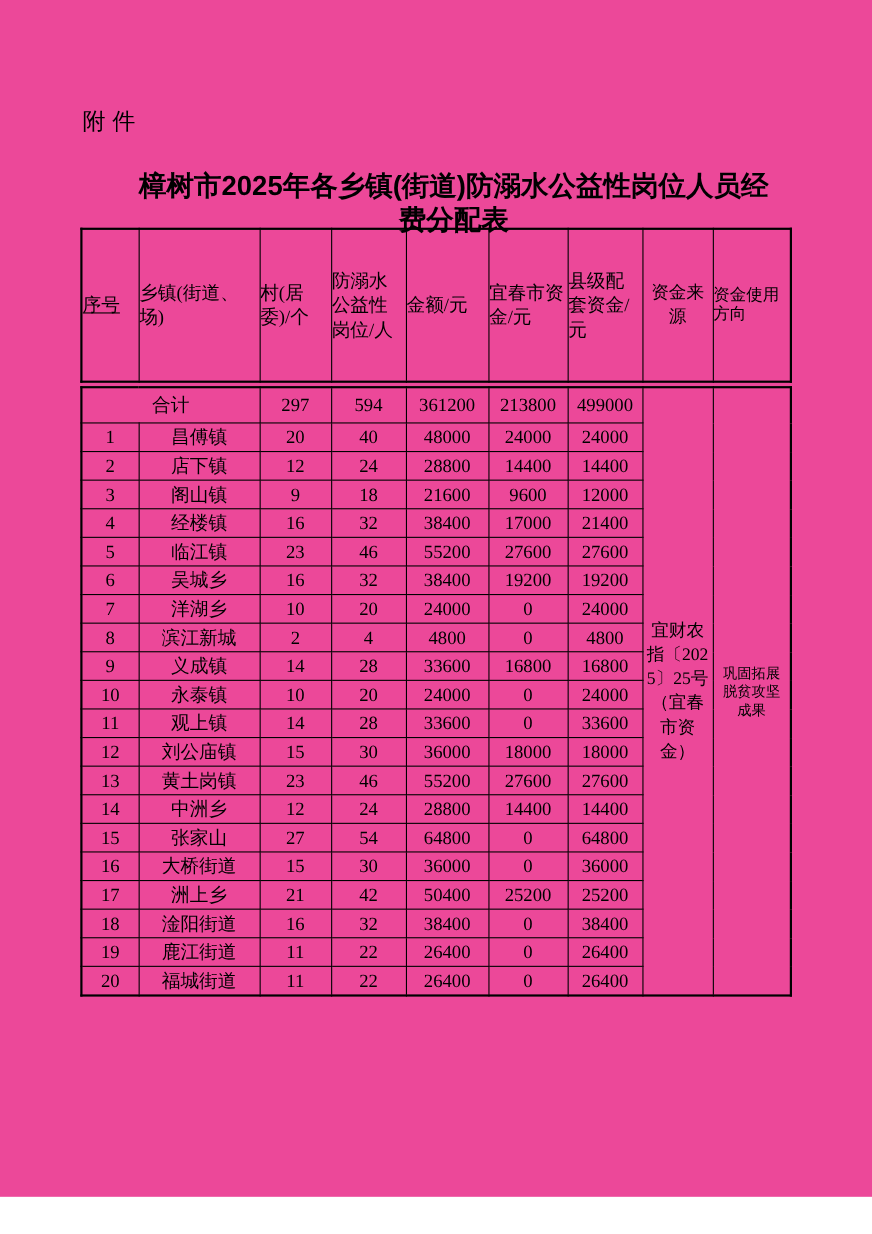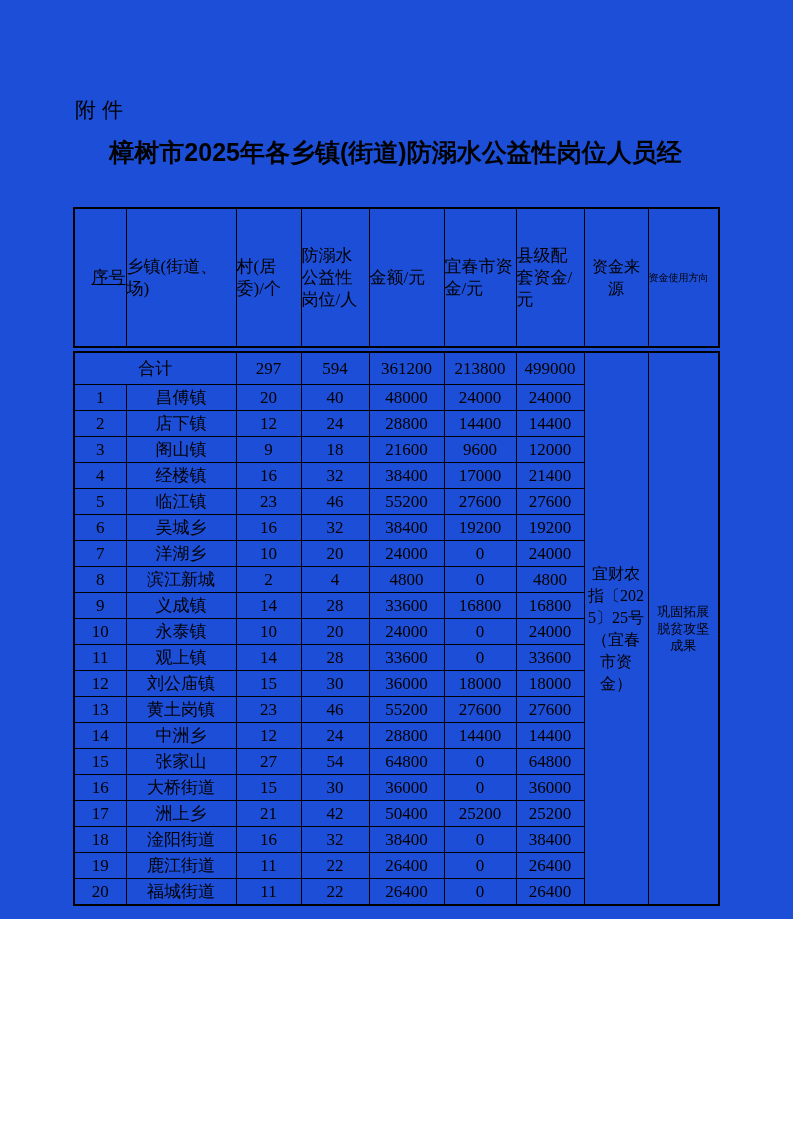--- a/index.html
+++ b/index.html
@@ -1,78 +1,79 @@
 <!DOCTYPE html>
 <html><head>
 <meta charset="utf-8">
 <style>
   html, body { margin:0; padding:0; background:#ffffff; }
   body {
     width:793px; height:1122px;
     font-family:"Liberation Serif","DejaVu Serif",serif;
     color:#000;
   }
-  .page { position:relative; width:793px; height:919px; background:#1d4ed8; overflow:hidden; }
+  .page { position:relative; width:793px; height:1088px; background:#ec4899; overflow:hidden; }
 
   .attachment {
     position:absolute; left:75px; top:96px;
     font-size:21px; letter-spacing:6px;
   }
 
   .title {
-    position:absolute; left:73px; top:137px; width:645px; margin:0;
+    position:absolute; left:73px; top:137px; width:645px; margin:17px;
     font-family:"Liberation Sans","DejaVu Sans",sans-serif;
     font-weight:bold; font-size:25px; line-height:31px;
     text-align:center;
   }
   .title span { display:block; }
 
   table.tbl {
     position:absolute; left:73px;
     border-collapse:collapse; table-layout:fixed;
     border:2px solid #000;
   }
   .tbl th, .tbl td {
     border:1px solid #000; padding:0;
     font-weight:normal; overflow:hidden;
   }
 
   
   .header-tbl { top:207px; }
   .header-tbl tr { height:139px; }
   .h { font-size:17px; line-height:22px; vertical-align:middle; text-align:left; word-break:break-all; }
-  .h-index    { text-align:right;text-decoration:underline; }
+  .h-index    { text-align:left;text-decoration:underline; }
   .h-town     { padding:0 14px;margin-top:40px; }
   .h-villages { padding:0 8px; }
   .h-positions{ padding:0 9px; }
   .h-amount   { padding:0 9px;margin-left:33px; }
   .h-yichun   { padding:0 11px; }
   .h-county   { padding:0 9px; }
   .h-source   { text-align:center; font-size:16px; padding:0 3px; }
-  .h-usage    { font-size:10px; line-height:17px; padding:0 5px;border-radius:31px; }
+  .h-usage    { font-size:15px; line-height:17px; padding:0 5px;border-radius:31px; }
 
   
   .data-tbl { top:351px;border-radius:14px; }
   .data-tbl td {
     text-align:center; font-size:17px; height:25px;
     vertical-align:middle; word-break:break-all;
   }
   .data-tbl tr.total-row td { height:31px; }
   td.funding-source { font-size:16px; line-height:22px; padding:1px 3px; }
   td.funding-usage  { font-size:13px; line-height:17px; padding:0 4px; }
 </style>
 </head>
 <body>
 
 <div class="page">
 
   <div class="attachment">附件</div>
 
   <h1 class="title">
     <span>樟树市2025年各乡镇(街道)防溺水公益性岗位人员经</span>
+    <span>费分配表</span>
   </h1>
 
   <table class="tbl header-tbl">
     <colgroup>
       <col style="width:52px">
         <col style="width:110px">
         <col style="width:65px">
       <col style="width:68px">
         <col style="width:75px">
         <col style="width:72px">

